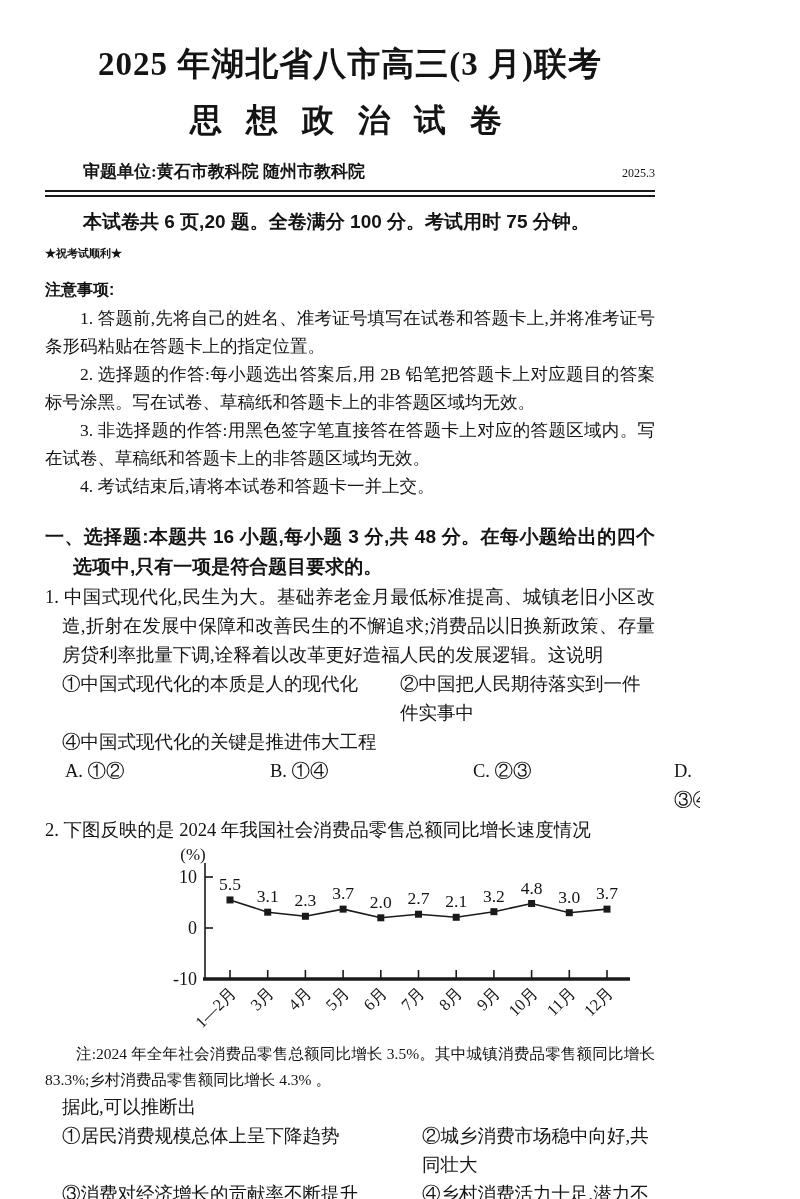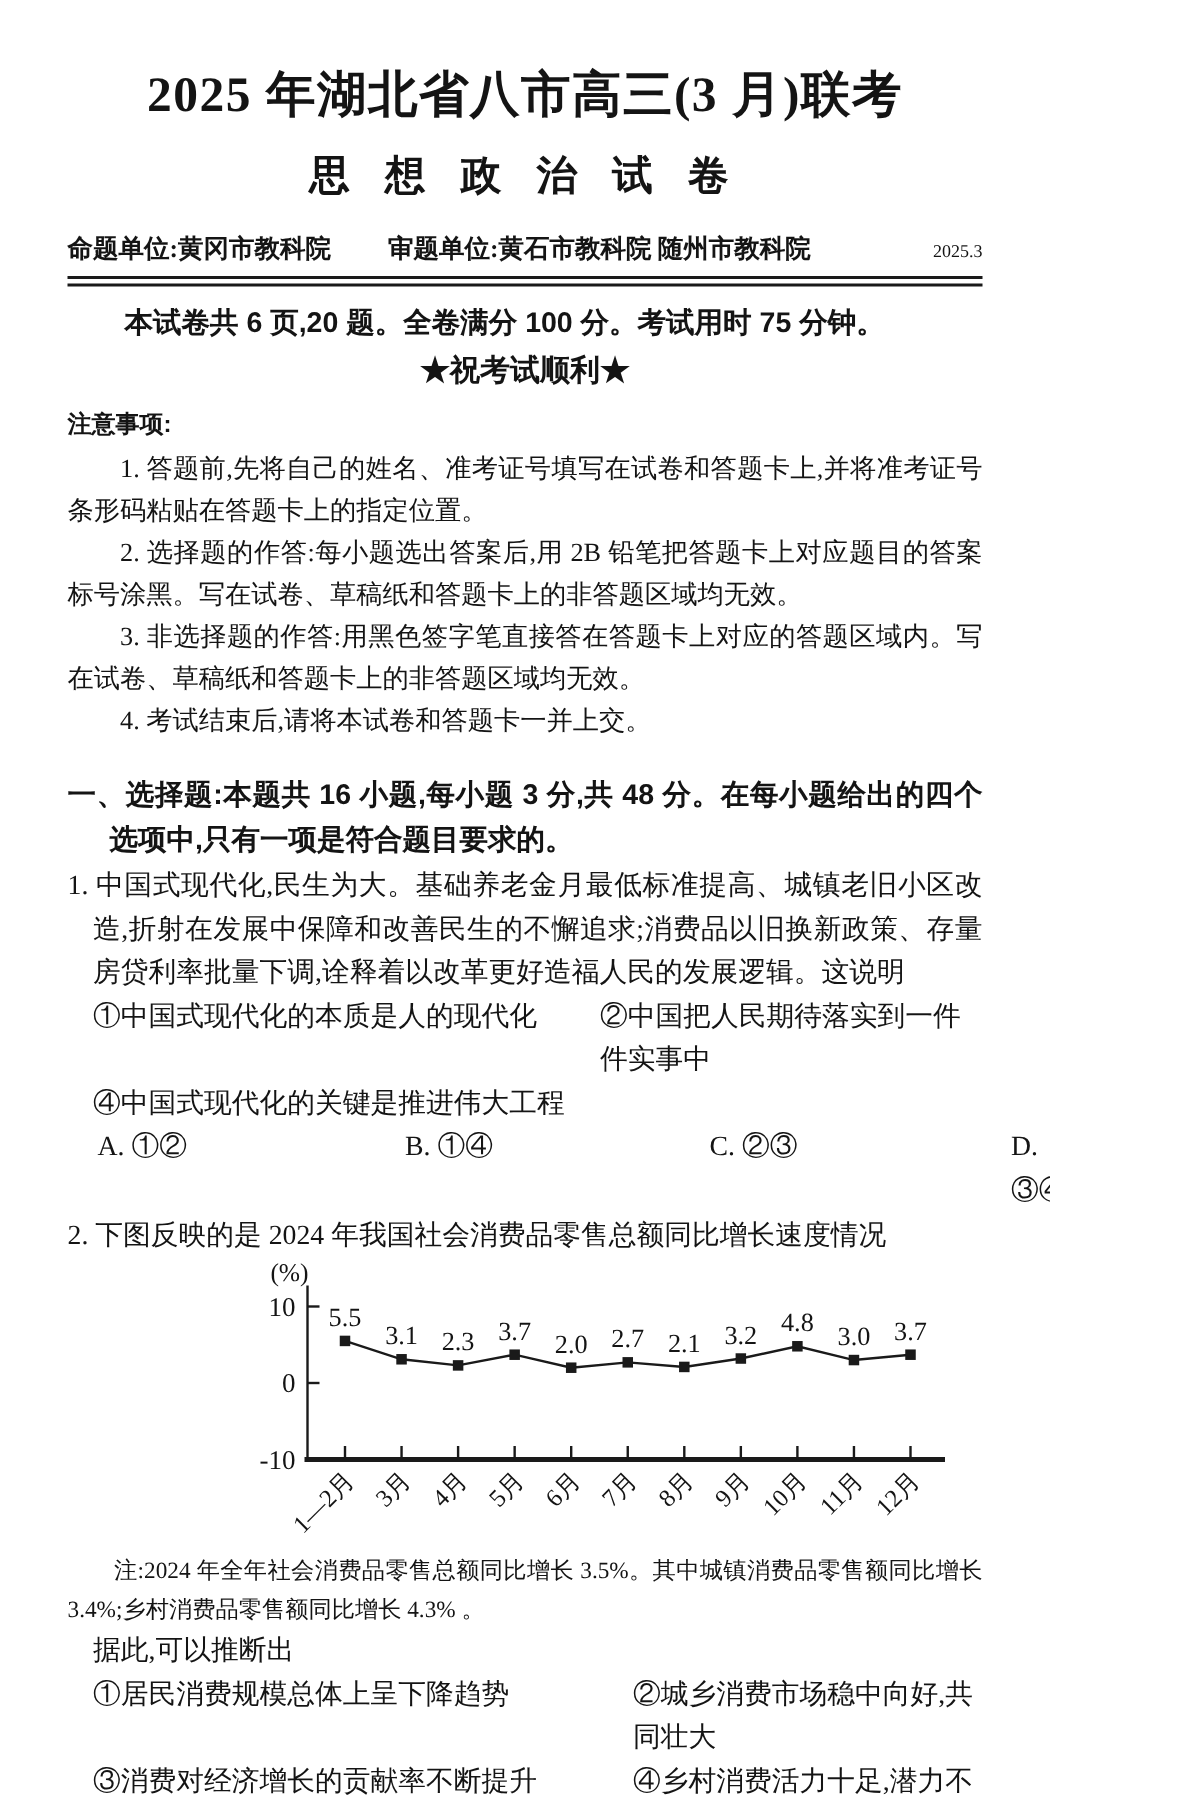--- a/index.html
+++ b/index.html
@@ -14,22 +14,22 @@
     overflow:hidden;
   }
   .title{
     margin:0;text-align:center;
     font-size:33px;font-weight:600;line-height:1.25;
     font-family:"Liberation Serif","DejaVu Serif",serif;
     letter-spacing:1px;
   }
   .subtitle{
     margin:16px 0 0 0;text-align:center;
-    font-size:27px;font-weight:700;line-height:1.2;
-    font-family:Liberation Sans, sans-serif;
+    font-size:32px;font-weight:700;line-height:1.2;
+    font-family:Liberation Serif, serif;
     letter-spacing:8px;
   }
   .orgline{
     margin-top:20px;
     display:flex;align-items:baseline;
     font-size:17px;font-weight:600;
   }
   .orgline .org-reviewer{margin-left:38px;}
   .orgline .org-date{margin-left:auto;font-size:12px;font-weight:400;}
   .double-rule{
@@ -37,22 +37,22 @@
     border-top:2px solid #1a1a1a;
     border-bottom:2px solid #1a1a1a;
   }
   .intro{
     margin:11px 0 0 0;
     font-family:"Liberation Sans","DejaVu Sans",sans-serif;
     font-weight:700;font-size:19px;line-height:27px;
     text-indent:2em;
   }
   .wish{
-    margin:6px 0 0 0;text-align:center;
-    font-weight:700;font-size:20px;line-height:24px;
+    margin:6px 0 0 0;text-align:left;
+    font-weight:700;font-size:11px;line-height:24px;
   }
   .notice-title{
     margin:11px 0 0 0;
     font-family:"Liberation Sans","DejaVu Sans",sans-serif;
     font-weight:700;font-size:16px;line-height:28px;
   }
   .notice{
     margin:0;font-size:17.5px;line-height:28px;
     text-indent:2em;text-align:justify;
   }
@@ -94,21 +94,20 @@
 </style>
 </head>
 <body>
 
 <div class="page">
 
   <h1 class="title">2025 年湖北省八市高三(3 月)联考</h1>
   <h2 class="subtitle">思 想 政 治 试 卷</h2>
 
   <div class="orgline">
-    <span class="org-setter">命题单位:黄冈市教科院</span>
     <span class="org-reviewer">审题单位:黄石市教科院  随州市教科院</span>
     <span class="org-date">2025.3</span>
   </div>
 
   <div class="double-rule"></div>
 
   <p class="intro">本试卷共 6 页,20 题。全卷满分 100 分。考试用时 75 分钟。</p>
   <p class="wish">★祝考试顺利★</p>
 
   <p class="notice-title">注意事项:</p>
@@ -188,21 +187,21 @@
           <text x="493.90000000000003" y="54.68000000000001" text-anchor="middle" font-size="17.5">3.2</text>
           <rect x="528.1" y="53.02" width="7" height="7" fill="#1a1a1a"></rect>
           <text x="531.6" y="46.52" text-anchor="middle" font-size="17.5">4.8</text>
           <rect x="565.8" y="62.2" width="7" height="7" fill="#1a1a1a"></rect>
           <text x="569.3" y="55.7" text-anchor="middle" font-size="17.5">3.0</text>
           <rect x="603.5" y="58.629999999999995" width="7" height="7" fill="#1a1a1a"></rect>
           <text x="607" y="52.129999999999995" text-anchor="middle" font-size="17.5">3.7</text>
         </svg>
     </div>
 
-    <p class="chart-note">注:2024 年全年社会消费品零售总额同比增长 3.5%。其中城镇消费品零售额同比增长 3.4%;乡村消费品零售额同比增长 4.3% 。</p>
+    <p class="chart-note">注:2024 年全年社会消费品零售总额同比增长 3.5%。其中城镇消费品零售额同比增长 83.3%;乡村消费品零售额同比增长 4.3% 。</p>
     <p class="q-lead question">据此,可以推断出</p>
     <div class="q-items q2-items">
       <span>①居民消费规模总体上呈下降趋势</span>
       <span>②城乡消费市场稳中向好,共同壮大</span>
       <span>③消费对经济增长的贡献率不断提升</span>
       <span>④乡村消费活力十足,潜力不断挖掘</span>
     </div>
     <div class="q-options">
       <span>A. ①②</span>
       <span>B. ①③</span>

